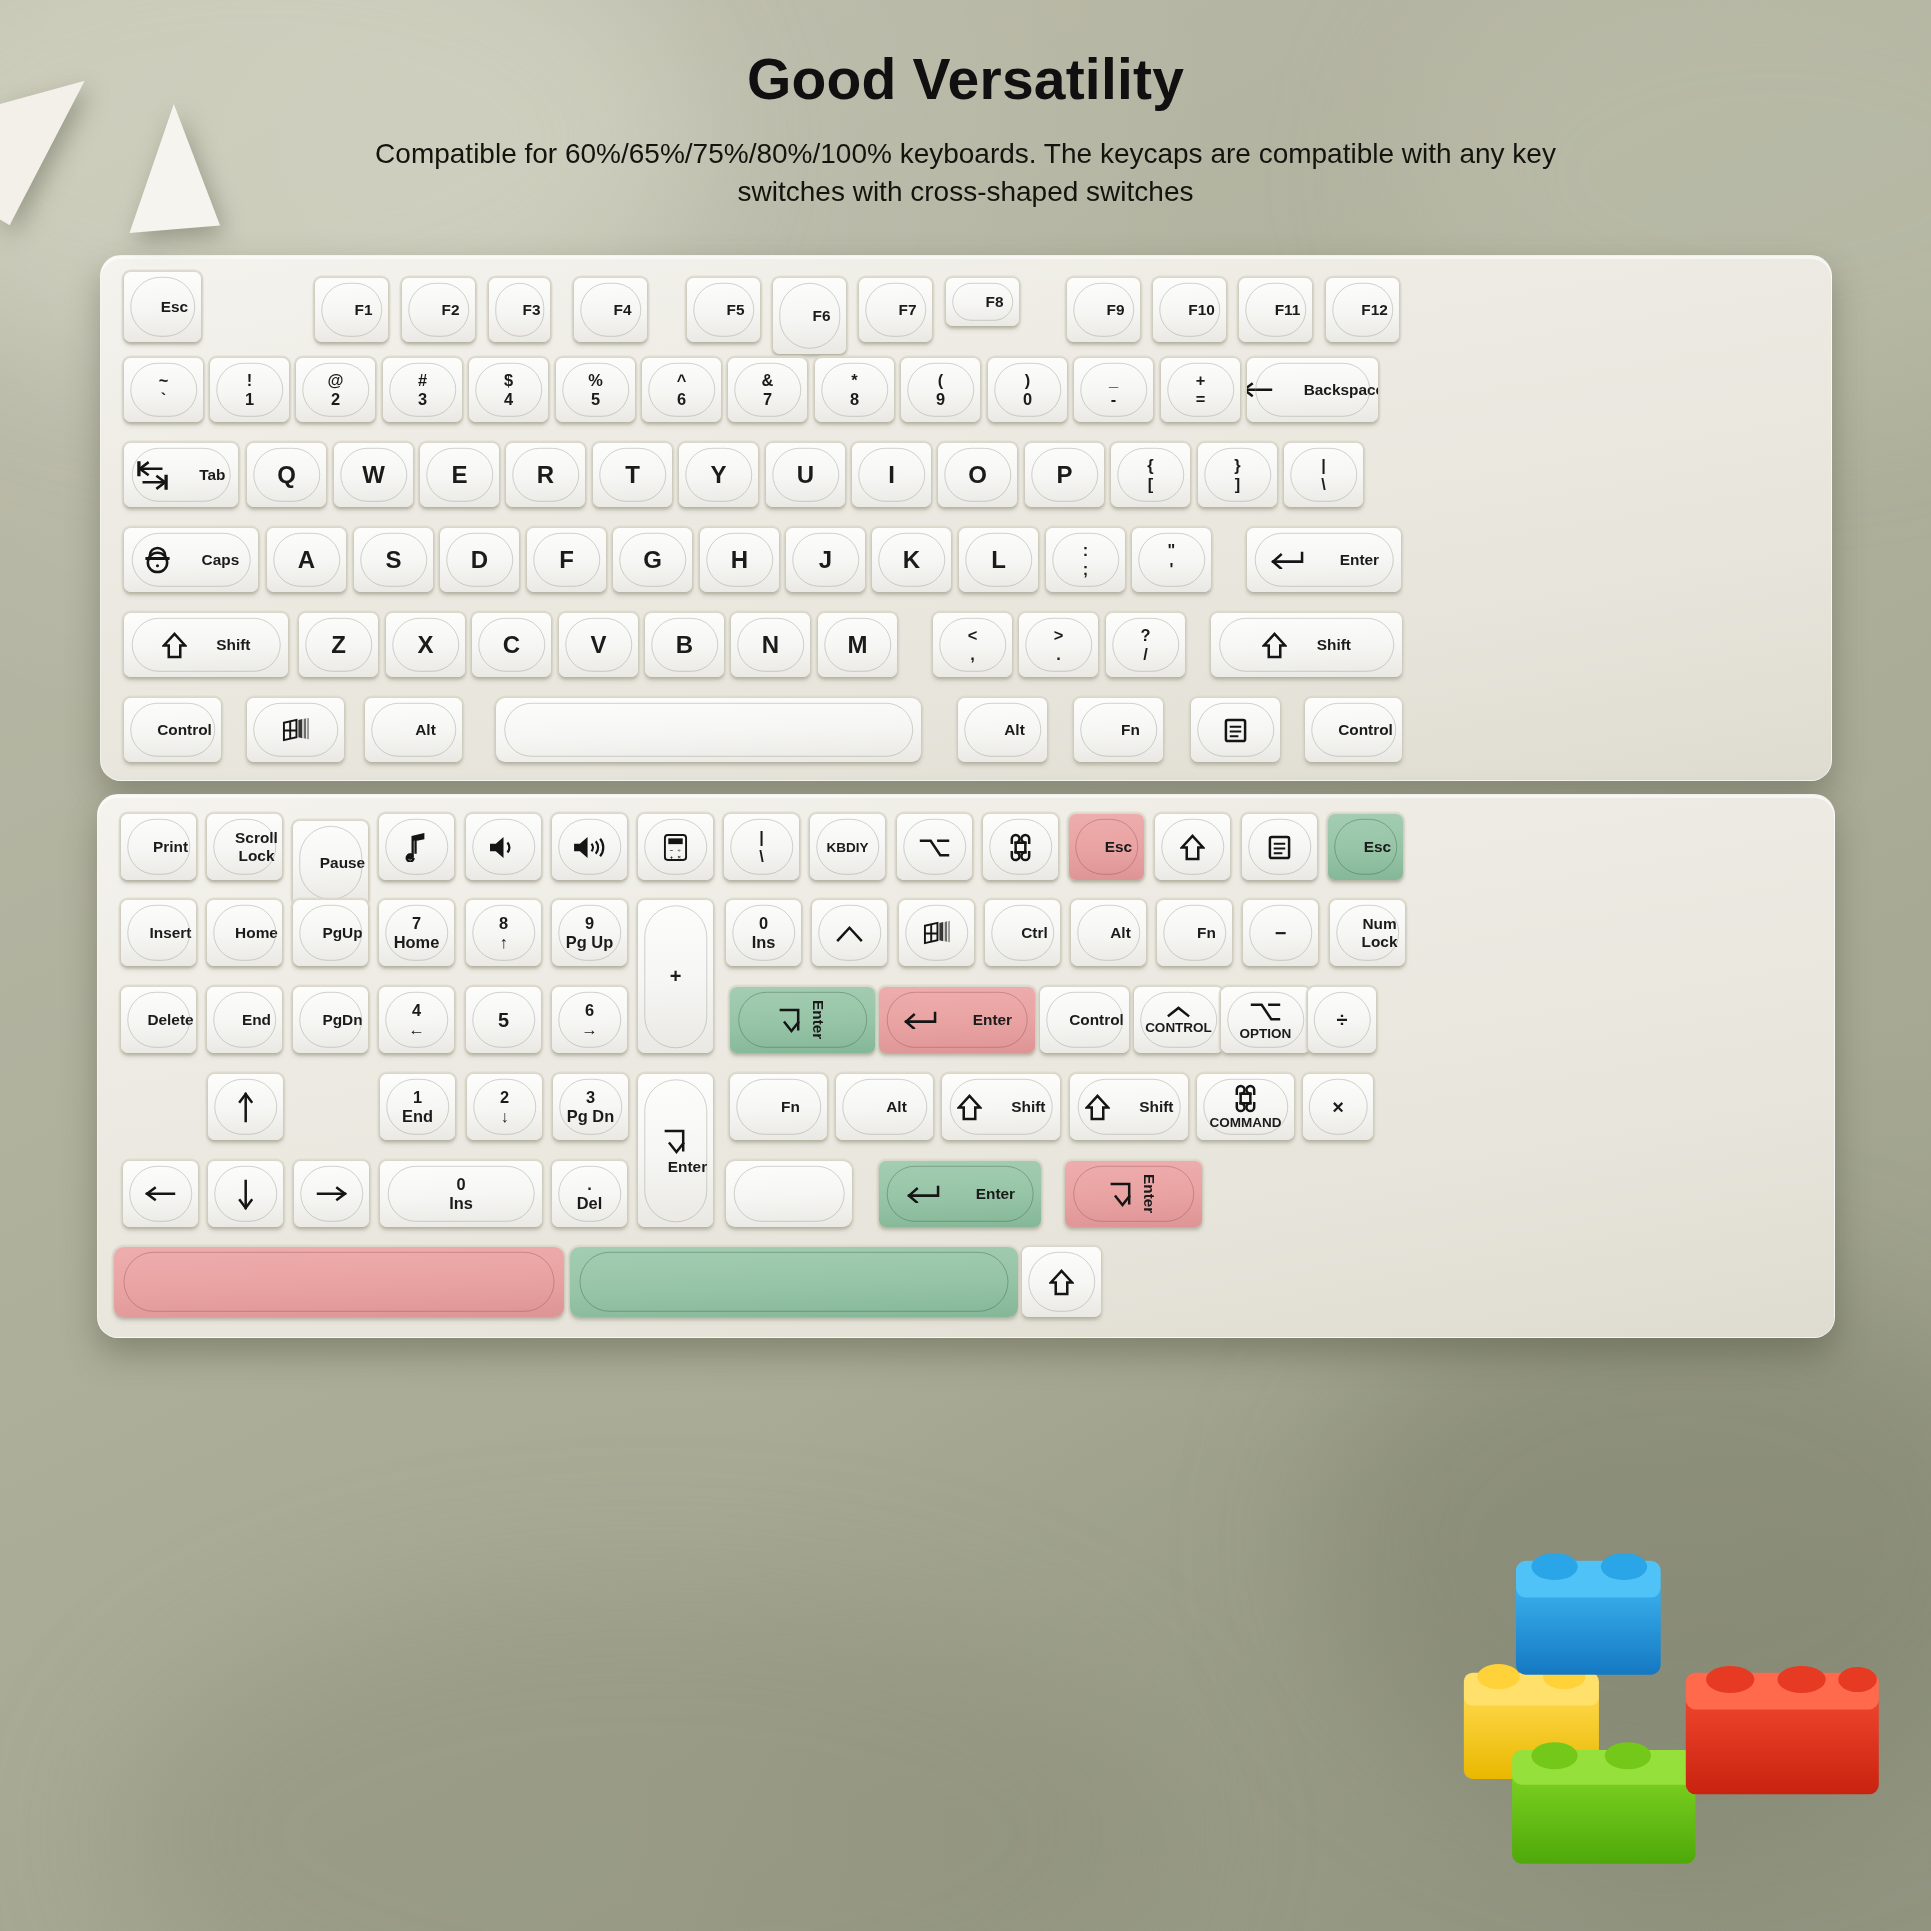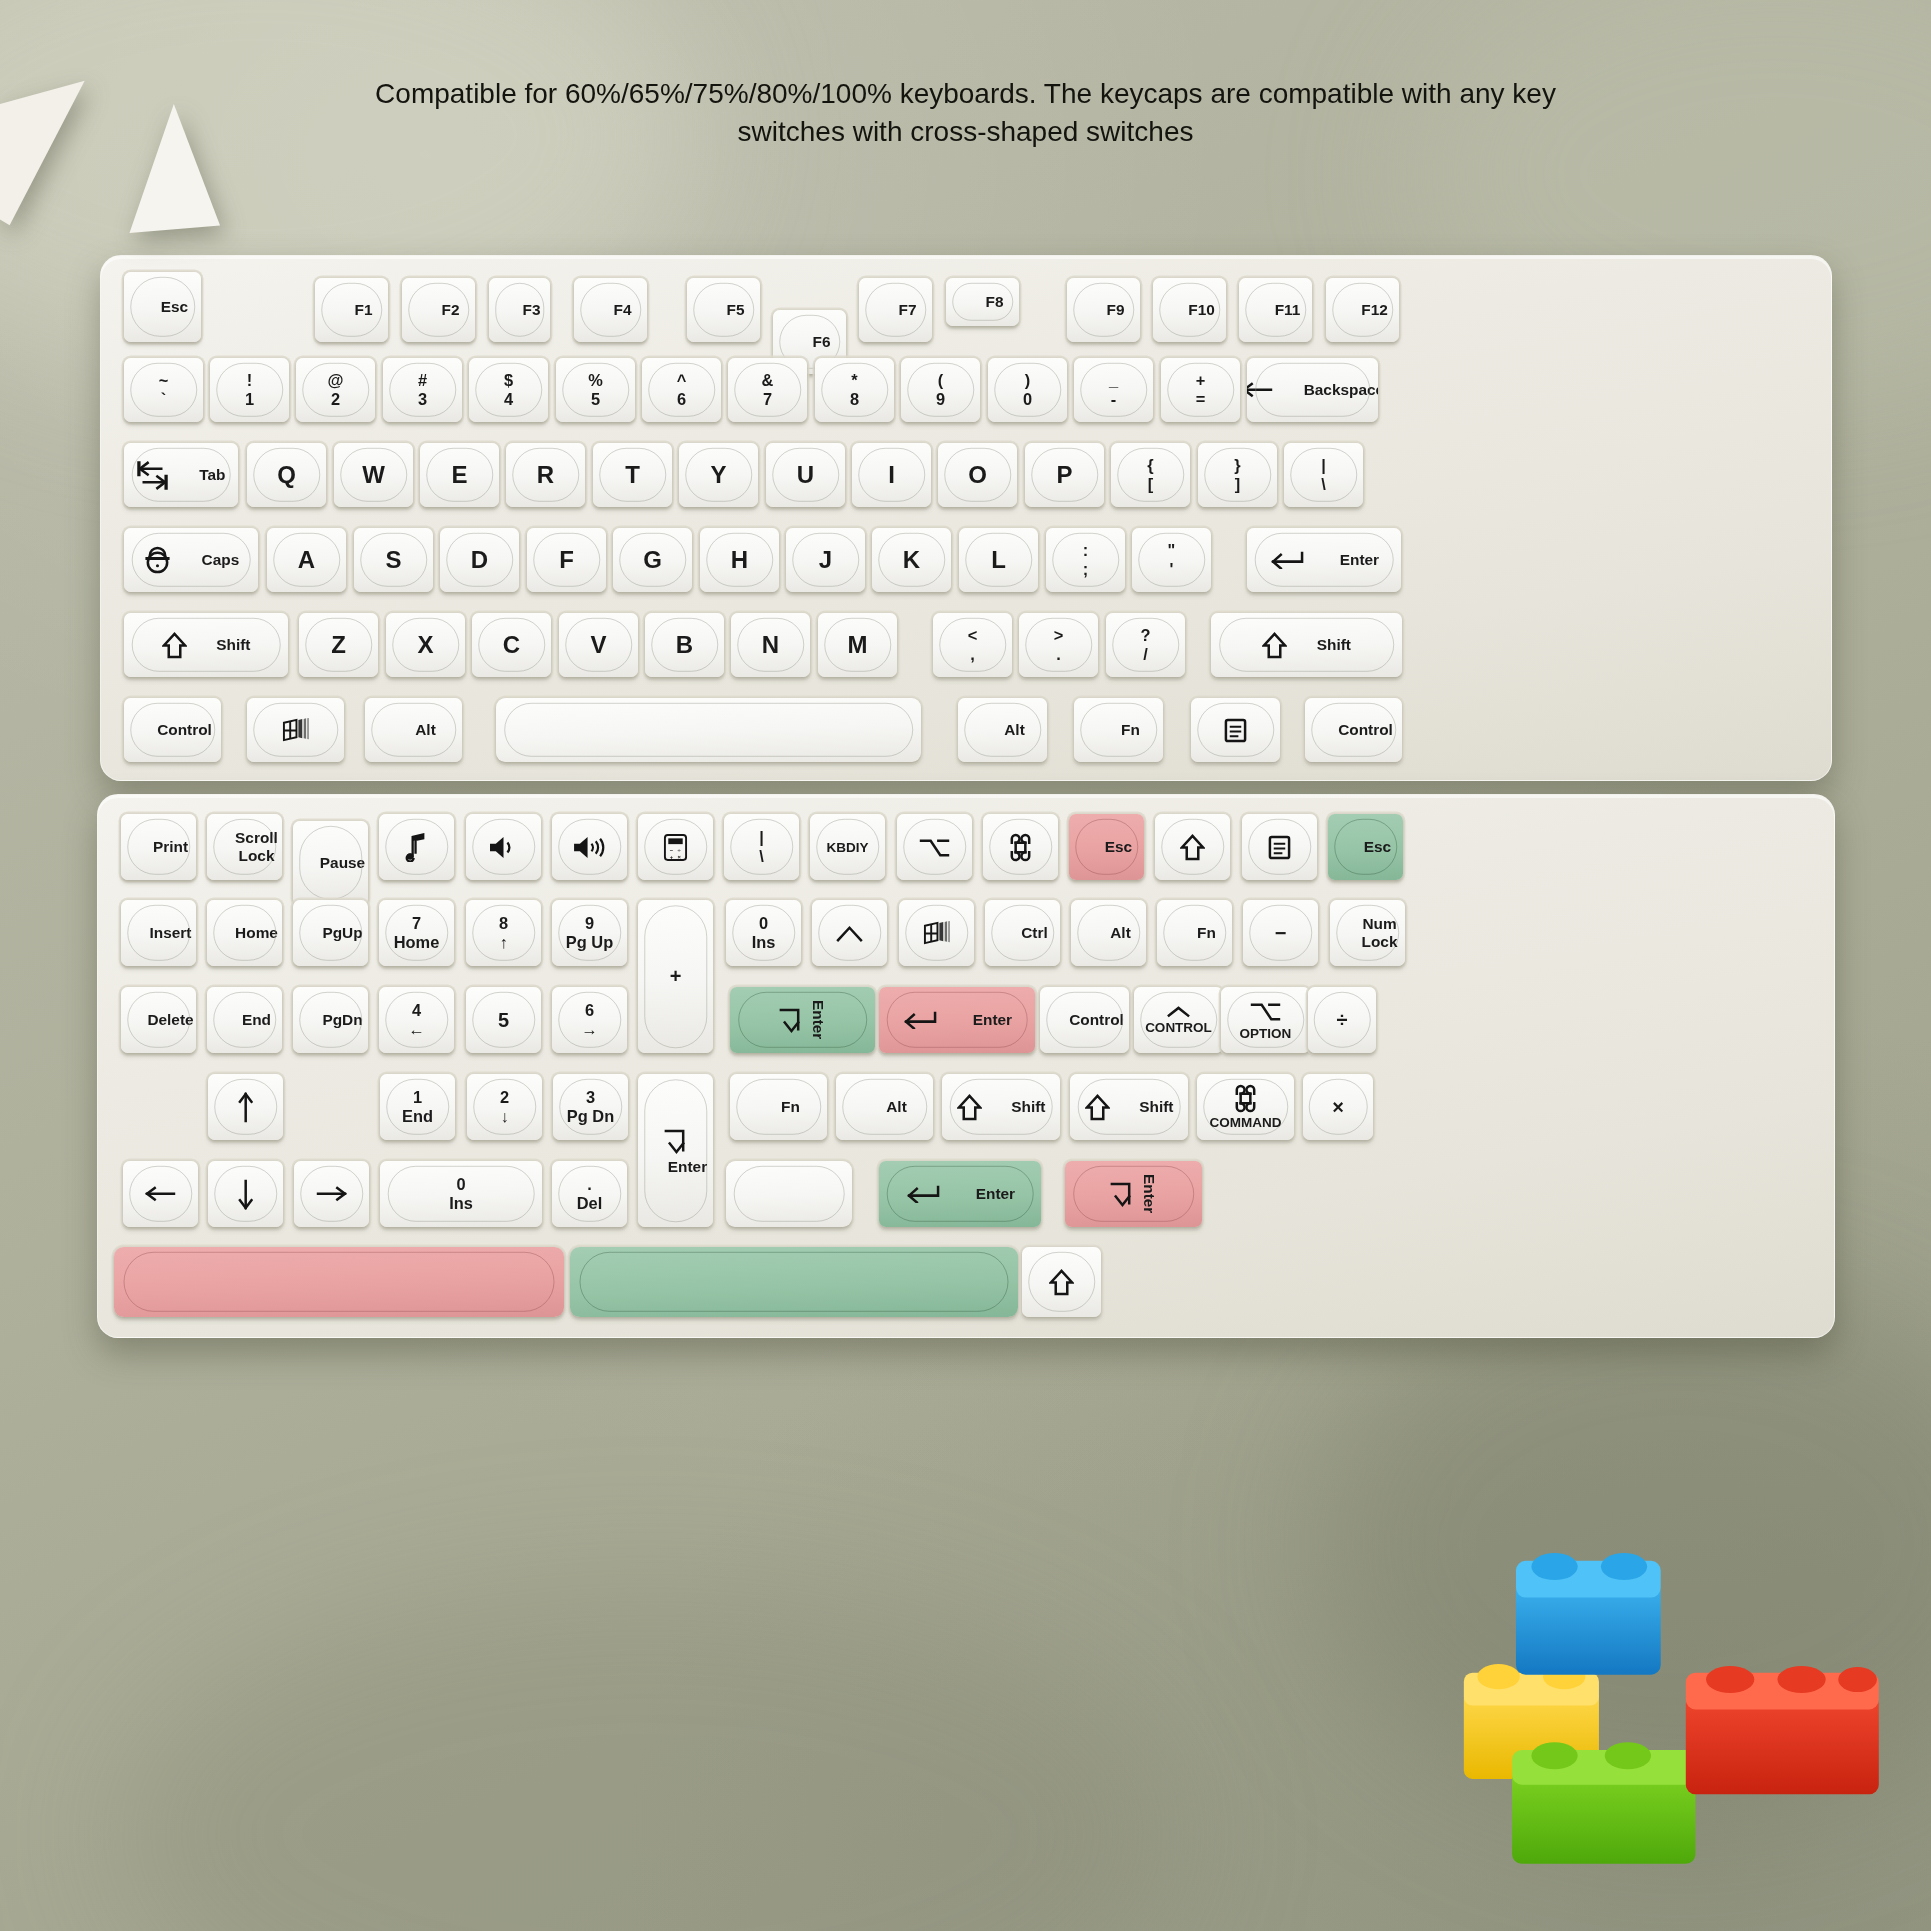--- a/index.html
+++ b/index.html
@@ -99,20 +99,21 @@
       <polygon points="88,6 10,156 0,150 0,30" fill="#f2f0e9"></polygon>
     </svg>
 </div>
 <div class="tri" style="left:116px;top:100px;">
   <svg width="106" height="140" viewBox="0 0 110 145">
       <polygon points="60,4 108,130 14,138" fill="#f6f4ee"></polygon>
     </svg>
 </div>
 
 <header>
+  <div class="title">Good Versatility</div>
   <div class="subtitle">Compatible for 60%/65%/75%/80%/100% keyboards. The keycaps are compatible with any key switches with cross-shaped switches</div>
 </header>
 
 <div class="plate" id="plate-top"></div>
 <div class="plate" id="plate-bottom"></div>
 
 <div id="keys-layer" style="position:absolute;inset:0;z-index:5;">
     <div class="key" style="left: 124px; top: 272px; width: 77px; height: 70px;">
       <span class="sm">Esc</span>
     </div>
@@ -124,21 +125,21 @@
     </div>
     <div class="key" style="left: 489px; top: 278px; width: 61px; height: 64px;">
       <span class="sm">F3</span>
     </div>
     <div class="key" style="left: 574px; top: 278px; width: 73px; height: 64px;">
       <span class="sm">F4</span>
     </div>
     <div class="key" style="left: 687px; top: 278px; width: 73px; height: 64px;">
       <span class="sm">F5</span>
     </div>
-    <div class="key" style="left: 773px; top: 278px; width: 73px; height: 64px; margin-top: 32px;">
+    <div class="key" style="left: 773px; top: 278px; width: 73px; height: 76px;">
       <span class="sm">F6</span>
     </div>
     <div class="key" style="left: 859px; top: 278px; width: 73px; height: 64px;">
       <span class="sm">F7</span>
     </div>
     <div class="key" style="left: 946px; top: 278px; width: 73px; height: 48px;">
       <span class="sm">F8</span>
     </div>
     <div class="key" style="left: 1067px; top: 278px; width: 73px; height: 64px;">
       <span class="sm">F9</span>

